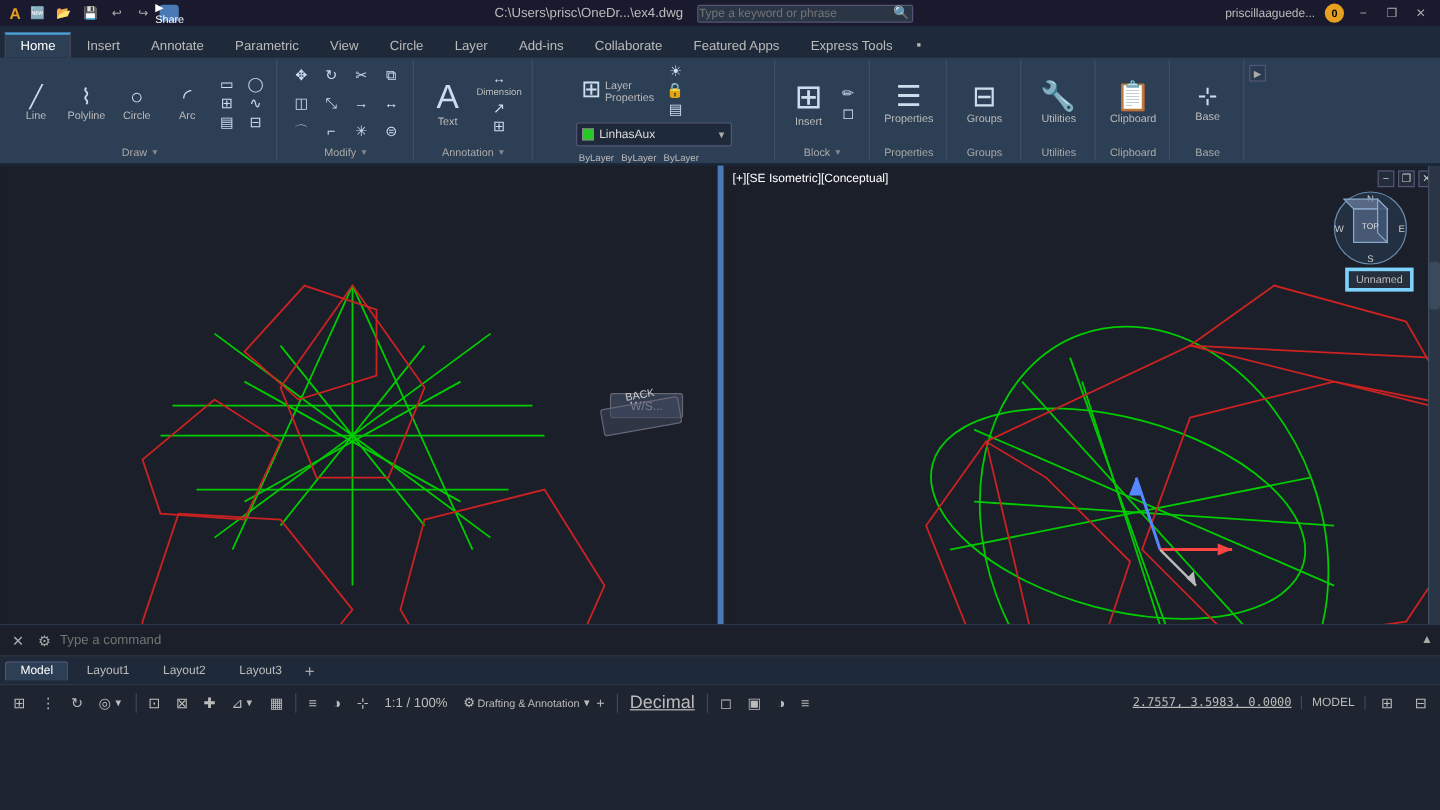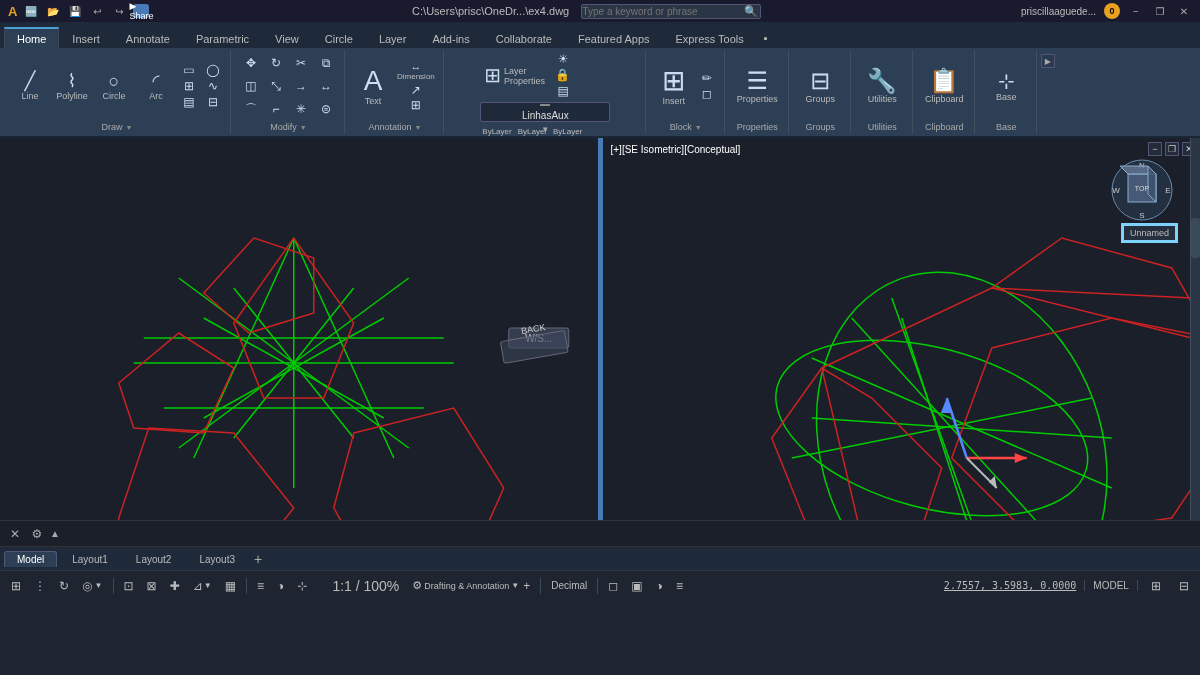--- a/index.html
+++ b/index.html
@@ -99,21 +99,20 @@
       display: flex;
       align-items: center;
       background: #1e2a3a;
       border: 1px solid #557;
       border-radius: 2px;
       padding: 1px 4px;
       height: 20px;
       min-width: 130px;
       cursor: pointer;
       gap: 4px;
-      flex-direction: column;
     }
     .layer-color-box { width: 10px; height: 10px; border: 1px solid #888; }
     .layer-name { font-size: 10px; color: #ddd; flex: 1; }
     .layer-drop-arrow { font-size: 8px; color: #aaa; }
 
     
     #workarea {
       height: calc(675px - 22px - 22px - 26px - 90px - 24px - 30px - 30px);
       display: flex;
       background: #1a1f2a;
@@ -651,20 +650,21 @@
 
     <div style="position:absolute;right:0;top:0;bottom:0;width:10px;background:#2a3545;border-left:1px solid #405060;">
       <div style="width:100%;height:40px;margin-top:80px;background:#3a4a5a;border-radius:3px;"></div>
     </div>
   </div>
 </div>
 
 <div id="commandbar" style="height:26px;background:#1a1f2a;display:flex;align-items:center;padding:0 6px;border-top:1px solid #2a3545;gap:4px;">
   <span class="cmd-btn">✕</span>
   <span class="cmd-btn">⚙</span>
+  <input type="text" class="cmd-input" style="flex: 1 1 0%; background: transparent; border: none; outline: none; color: rgb(170, 170, 170); font-size: 11px;" placeholder="Type a command">
   <span class="cmd-expand">▲</span>
 </div>
 
 <div id="tabsbar">
   <div class="tab-item active">Model</div>
   <div class="tab-item">Layout1</div>
   <div class="tab-item">Layout2</div>
   <div class="tab-item">Layout3</div>
   <span class="tab-add">+</span>
 </div>
@@ -704,31 +704,31 @@
   <div class="bt-btn">
       <span class="icon">≡</span>
     </div>
   <div class="bt-btn">
       <span class="icon">◑</span>
     </div>
   <div class="bt-btn">
       <span class="icon">⊹</span>
     </div>
   <div class="bt-btn" style="display:flex;align-items:center;gap:2px;">
-      <span style="font-size:14px;margin-left:12px;">1:1 / 100%</span>
+      <span style="font-size:11px;">1:1 / 100%</span>
     </div>
   <div class="bt-btn" style="display:flex;align-items:center;gap:2px;">
     <span style="font-size:11px;">⚙</span>
     <span style="font-size:9px;">Drafting &amp; Annotation</span>
     <span style="font-size:8px;">▼</span>
     <span style="font-size:12px;margin-left:2px;">+</span>
   </div>
   <div class="bt-sep"></div>
   <div class="bt-btn">
-      <span style="font-size:10px;">Decimal</span>
+      <span style="font-size:15px;text-decoration:underline;">Decimal</span>
     </div>
   <div class="bt-sep"></div>
   <div class="bt-btn">
       <span class="icon">◻</span>
     </div>
   <div class="bt-btn">
       <span class="icon">▣</span>
     </div>
   <div class="bt-btn">
       <span class="icon">◑</span>

